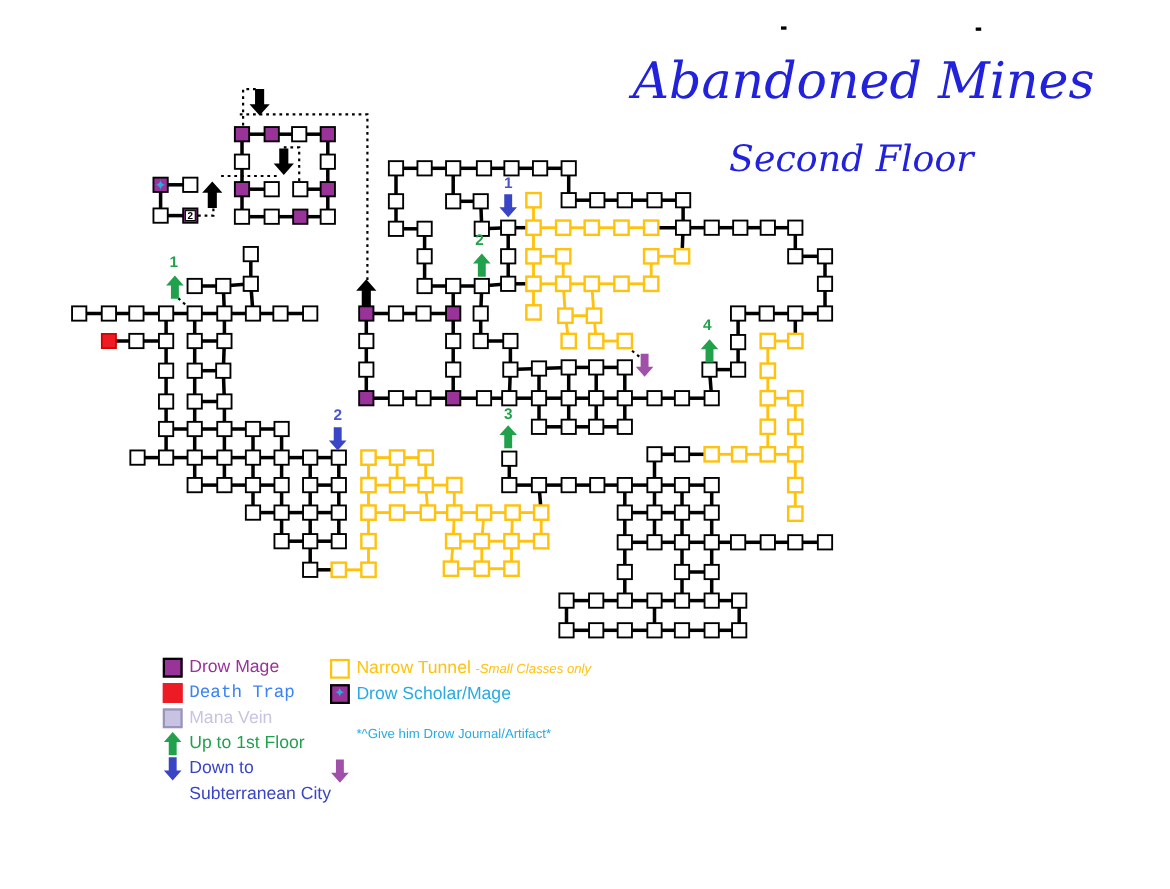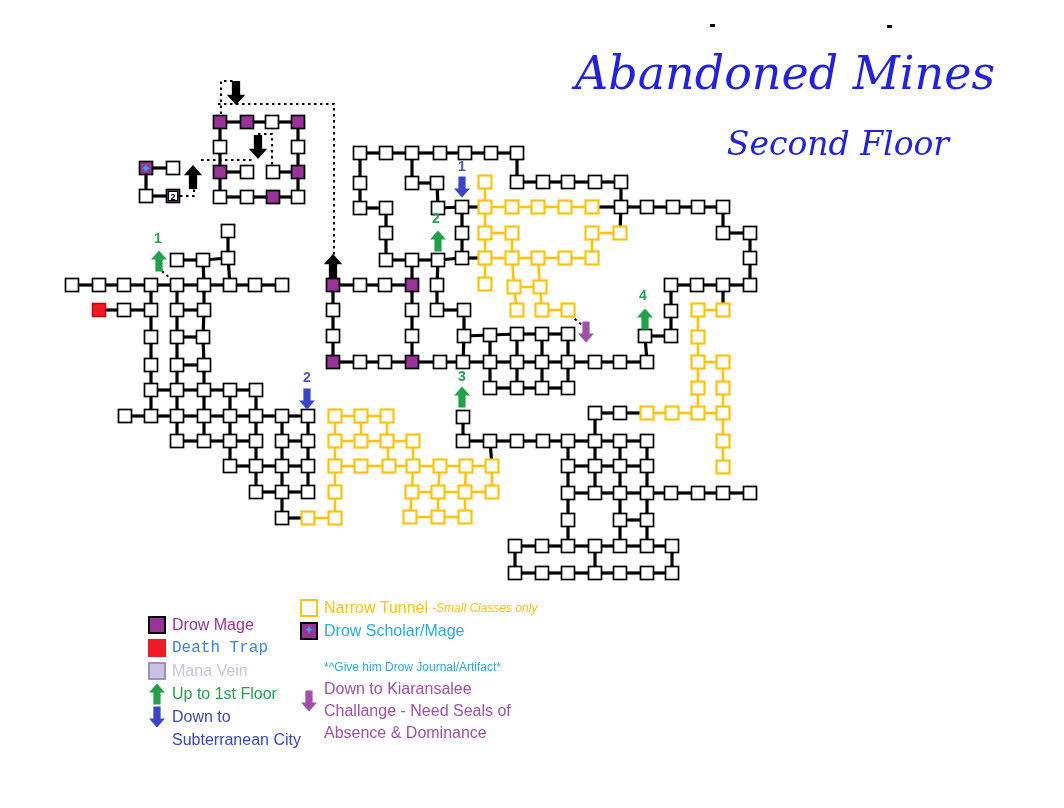--- a/index.html
+++ b/index.html
@@ -1,21 +1,21 @@
 <!DOCTYPE html>
 <html><head>
 <meta charset="utf-8">
 <style>
   html,body{margin:0;padding:0;background:#fff;}
   #page{position:relative;width:1064px;height:808px;background:#ffffff;overflow:hidden;
         font-family:"Liberation Sans",sans-serif;}
   #map-svg{position:absolute;left:0;top:0;}
   .script-text{font-family:"DejaVu Serif",serif;font-style:italic;font-weight:normal;}
   #title{position:absolute;left:560px;top:46px;width:450px;text-align:center;font-size:46px;}
-  #subtitle{position:absolute;left:688px;top:124px;width:300px;text-align:center;font-size:33px;}
+  #subtitle{position:absolute;left:624px;top:124px;width:300px;text-align:center;font-size:33px;}
   #signature{position:absolute;left:790px;top:742px;width:250px;text-align:center;font-size:31px;}
   .legend{position:absolute;font-size:16px;}
   .lg-row{display:flex;align-items:center;margin-bottom:5px;}
   .lg-icon{width:18px;height:18px;margin-right:6px;display:flex;align-items:center;justify-content:center;flex:0 0 18px;}
   .lg-sq{width:14px;height:14px;display:inline-block;}
   .sub{font-size:12px;}
   .indent{margin-left:24px;}
 </style>
 </head>
 <body>
@@ -583,21 +583,21 @@
       <text x="643" y="300" text-anchor="middle" font-size="14" font-weight="bold" font-family="Liberation Sans, sans-serif" fill="#22A14D">4</text>
       <text x="462" y="171" text-anchor="middle" font-size="14" font-weight="bold" font-family="Liberation Sans, sans-serif" fill="#4956CB">1</text>
       <text x="307" y="382" text-anchor="middle" font-size="14" font-weight="bold" font-family="Liberation Sans, sans-serif" fill="#4956CB">2</text>
       <rect x="710" y="24" width="5" height="3" fill="#000"></rect>
       <rect x="887" y="25" width="5" height="3" fill="#000"></rect>
     </svg>
 
 <div id="title" class="script-text" style="color: rgb(34, 34, 220);">Abandoned Mines</div>
 <div id="subtitle" class="script-text" style="color: rgb(34, 34, 220);">Second Floor</div>
 
-<div class="legend" style="left:148px;top:616px;">
+<div class="legend" style="left:148px;top:598px;">
   <div class="lg-row">
     <span class="lg-icon">
           <span class="lg-sq" style="background: rgb(153, 51, 153); border: 2px solid rgb(0, 0, 0);"></span>
         </span>
     <span style="color: rgb(153, 51, 153);">Drow Mage</span>
   </div>
   <div class="lg-row">
     <span class="lg-icon">
           <span class="lg-sq" style="background: rgb(237, 28, 36); border: 2px solid rgb(237, 28, 36);"></span>
         </span>
@@ -642,21 +642,16 @@
         </span>
     <span style="color: rgb(41, 171, 226);">Drow Scholar/Mage</span>
   </div>
   <div class="sub indent" style="margin-bottom: 4px; color: rgb(41, 171, 226); margin-top: 20px;">*^Give him Drow Journal/Artifact*</div>
   <div class="lg-row" style="align-items:flex-start;">
     <span class="lg-icon" style="margin-top:14px;">
           <svg width="18" height="22">
             <polygon points="5.4,0.5 5.4,12.5 1,12.5 9,21.5 17,12.5 12.6,12.5 12.6,0.5" fill="#A050A8"></polygon>
           </svg>
         </span>
-    <span style="line-height:22px;">
-      <span style="display: block; color: rgb(160, 80, 168);">Down to Kiaransalee</span>
-      <span style="display: block; color: rgb(160, 80, 168);">Challange - Need Seals of</span>
-      <span style="display: block; color: rgb(160, 80, 168);">Absence &amp; Dominance</span>
-    </span>
   </div>
 </div>
 
 </div>
 
 </body></html>

